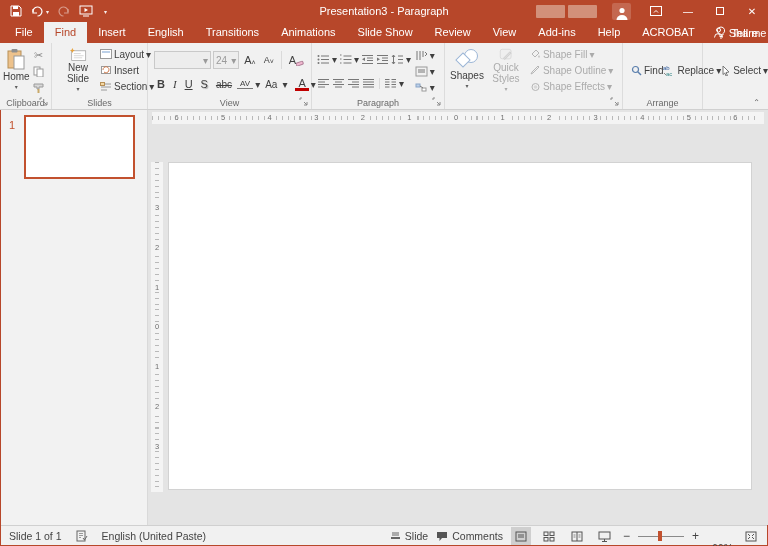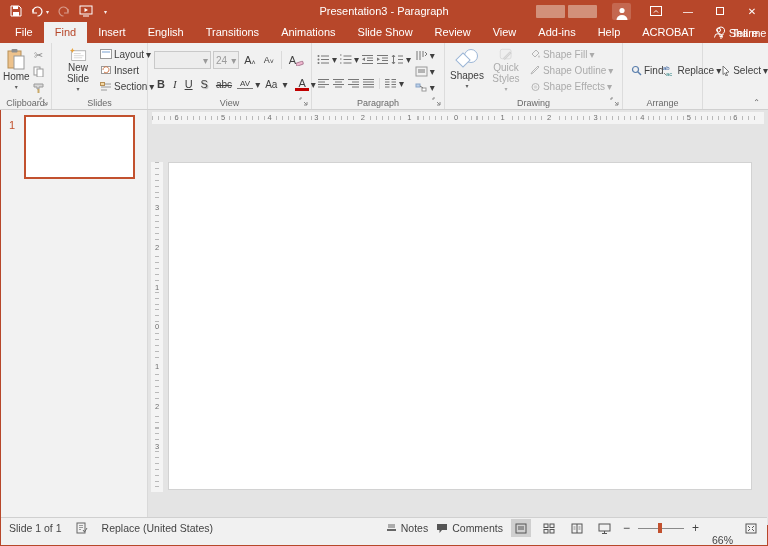--- a/index.html
+++ b/index.html
@@ -58,21 +58,21 @@
   .hnums { position:absolute; left:20px; top:0; width:568px; height:12px; display:flex; justify-content:space-between; }
   .hnums span { display:block; width:9px; text-align:center; font-size:7.5px; color:#6e6e6e; line-height:12px; background:#f4f4f4; }
   .vruler { position:absolute; left:3px; top:52px; width:12px; height:330px; background:#f4f4f4; }
   .vticks { position:absolute; top:0; bottom:0; left:4px; width:4px;
             background:repeating-linear-gradient(to bottom,#b9b9b9 0 1px,transparent 1px 5.9px); }
   .vnums { position:absolute; top:41px; left:0; width:12px; height:248px; display:flex; flex-direction:column; justify-content:space-between; }
   .vnums span { display:block; height:9px; text-align:center; font-size:7.5px; color:#6e6e6e; line-height:9px; background:#f4f4f4; }
   .canvas { position:absolute; left:20px; top:52px; width:584px; height:328px; background:#fff; border:1px solid #d2d2d2; }
 
   
-  .statusbar { position:absolute; left:1px; right:1px; bottom:1px; height:28px; background:#f1f1f1; border-top:1px solid #d0d0d0; font-size:10.5px; color:#444; z-index:4; }
+  .statusbar { position:absolute; left:1px; right:1px; bottom:1px; height:20px; background:#f1f1f1; border-top:1px solid #d0d0d0; font-size:10.5px; color:#444; z-index:4; }
   .sb-left { position:absolute; left:8px; top:0; height:20px; display:flex; align-items:center; gap:14px; }
   .sb-right { position:absolute; right:6px; top:0; height:20px; display:flex; align-items:center; gap:8px; }
   .sb-item { display:flex; align-items:center; gap:4px; }
   .viewbtn { width:20px; height:18px; display:flex; align-items:center; justify-content:center; }
   .viewbtn.active { background:#cfcfcf; }
   .zoomtrack { position:relative; width:46px; height:18px; display:flex; align-items:center; }
   .zoomtrack .track { width:100%; height:1px; background:#8a8a8a; }
   .zoomtrack .notch { position:absolute; left:50%; top:6px; width:1px; height:6px; background:#8a8a8a; }
   .zoomtrack .thumb { position:absolute; left:43%; top:4px; width:4px; height:10px; background:#5a5a5a; }
   .zoompct { width:26px; text-align:right;margin-top:23px; }
@@ -445,21 +445,20 @@
           <span class="srow">
             <svg width="11" height="10" viewBox="0 0 11 10">
                 <circle cx="5.5" cy="5" r="3.5" fill="none" stroke="#b5b5b5"></circle>
                 <circle cx="5.5" cy="5" r="1.8" fill="#d8d8d8"></circle>
               </svg>
             <span>Shape Effects</span>
               <span class="dd">▾</span>
           </span>
         </div>
       </div>
-      <div class="glabel">Drawing</div>
       <svg class="launcher" viewBox="0 0 10 10">
           <path d="M1 3 V1 h2 M5 5 l3 3 M8 5 v3 h-3" fill="none" stroke="#8a8a8a"></path>
         </svg>
     </div>
 
     <div class="rgroup" style="width:80px; border-right:1px solid #dcdcdc">
       <div class="gbody" style="justify-content:space-around; padding-left:8px">
         <span class="srow">
           <svg width="11" height="11" viewBox="0 0 11 11">
               <circle cx="4.5" cy="4.5" r="3" fill="none" stroke="#5b7fad" stroke-width="1.2"></circle>
@@ -534,29 +533,29 @@
   <div class="statusbar">
     <div class="sb-left">
       <span class="sb-item">Slide 1 of 1</span>
       <span class="sb-item">
         <svg width="12" height="12" viewBox="0 0 12 12">
             <rect x="1" y="1" width="8" height="10" fill="none" stroke="#666"></rect>
             <path d="M3 3.5 h4 M3 5.5 h4 M3 7.5 h2" stroke="#999"></path>
             <path d="M7 8 l1.5 2 2.5-4" fill="none" stroke="#666"></path>
           </svg>
       </span>
-      <span class="sb-item">Replace (United States)</span>
+      <span class="sb-item">English (United Paste)</span>
     </div>
     <div class="sb-right">
       <span class="sb-item">
         <svg width="11" height="10" viewBox="0 0 11 10">
             <path d="M2 2 h7 M2 4 h7" stroke="#666"></path>
             <path d="M1 7 h9" stroke="#666" stroke-width="2"></path>
           </svg>
-        <span>Notes</span>
+        <span>Slide</span>
       </span>
       <span class="sb-item">
         <svg width="12" height="11" viewBox="0 0 12 11">
             <path d="M1 1 h10 v6 h-5 l-2.5 3 v-3 H1 Z" fill="#555"></path>
           </svg>
         <span>Comments</span>
       </span>
       <span class="viewbtn active">
         <svg width="12" height="11" viewBox="0 0 12 11">
             <rect x="1" y="1" width="10" height="9" fill="none" stroke="#555"></rect>

